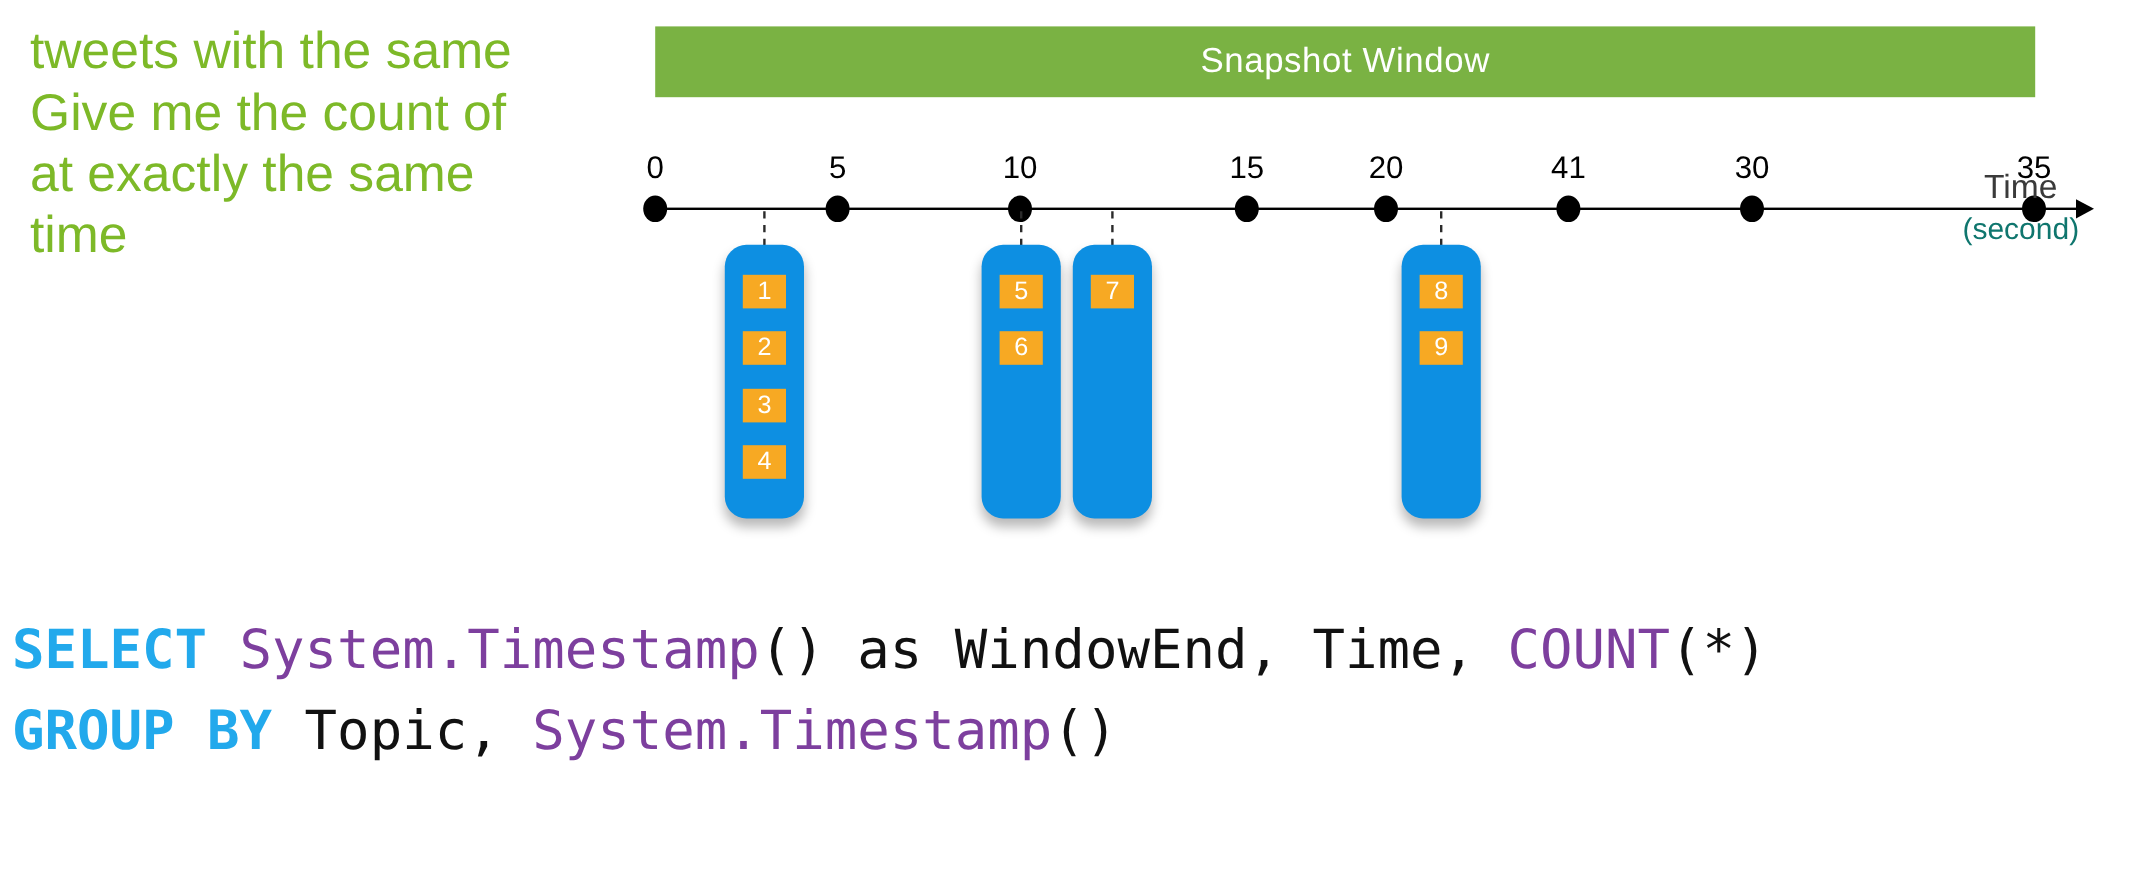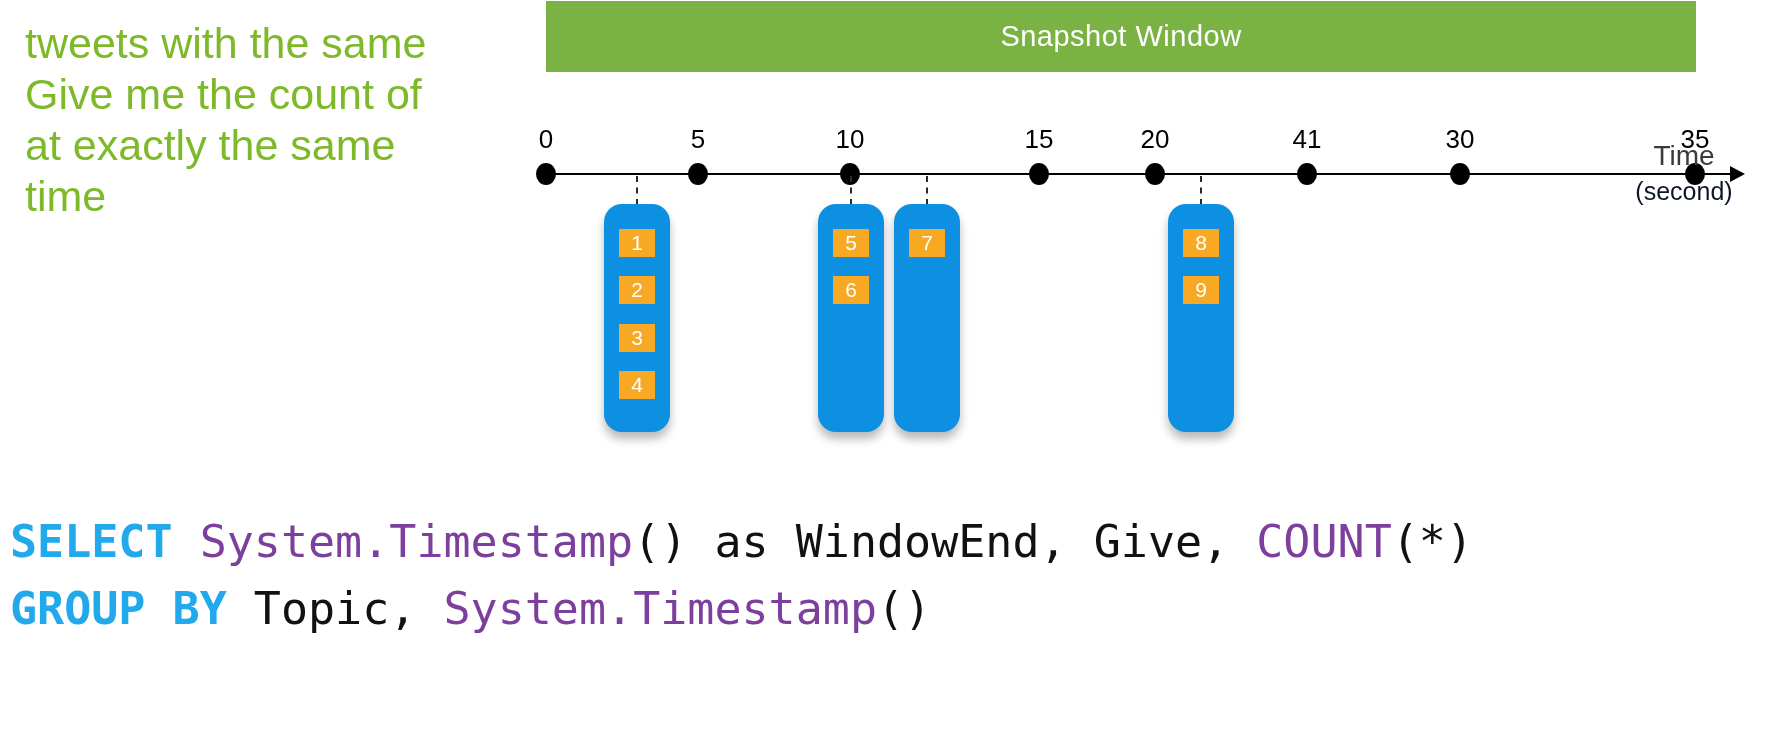--- a/index.html
+++ b/index.html
@@ -9,21 +9,21 @@
   }
 
   
   .question{
     position:absolute;left:25px;top:18px;width:480px;
     font-size:43px;line-height:51px;color:var(--green-text,#7DB928);
   }
 
   
   .banner{
-    position:absolute;left:546px;top:1px;width:1150px;height:71px;
+    position:absolute;left:546px;top:22px;width:1150px;height:59px;
     background:var(--banner-green,#7AB243);
     display:flex;align-items:center;justify-content:center;
   }
   .banner .banner-label{
     color:#ffffff;font-size:29px;font-weight:300;letter-spacing:0.5px;
   }
 
   
   .axis-line{position:absolute;left:546px;top:173px;width:1186px;height:2px;background:#000;}
   .axis-arrowhead{
@@ -32,21 +32,21 @@
   }
   .tick{position:absolute;top:124px;width:50px;height:70px;}
   .tick-label{width:50px;text-align:center;font-size:26px;color:#000;}
   .tick-dot{position:absolute;left:15px;top:39px;width:20px;height:22px;border-radius:50%;background:#000;}
   .axis-caption-1{
     position:absolute;left:1634px;top:140px;width:100px;text-align:center;
     font-size:28px;font-weight:300;color:#3a3a3a;
   }
   .axis-caption-2{
     position:absolute;left:1624px;top:177px;width:120px;text-align:center;
-    font-size:25px;font-weight:300;color:#0f172a;
+    font-size:25px;font-weight:300;color:#0f766e;
   }
 
   
   .connector{position:absolute;top:176px;height:29px;width:0;border-left:2px dashed #2b2b2b;}
 
   
   .group{
     position:absolute;top:204px;width:66px;height:228px;border-radius:18px;
     background:var(--box-blue,#0D8FE2);
     box-shadow:0 7px 10px rgba(0,0,0,0.28);
@@ -142,20 +142,20 @@
   <div class="group" style="left:894px">
     <div class="event row-0">7</div>
   </div>
   <div class="group" style="left:1168px">
     <div class="event row-0">8</div>
     <div class="event row-1">9</div>
   </div>
 
   <div class="sql">
     <div>
-      <span class="tok-keyword">SELECT </span><span class="tok-function">System.Timestamp</span><span class="tok-plain">() as WindowEnd, Give, </span><span class="tok-function">COUNT</span><span class="tok-plain">(*)</span>
+      <span class="tok-keyword">SELECT </span><span class="tok-function">System.Timestamp</span><span class="tok-plain">() as WindowEnd, Time, </span><span class="tok-function">COUNT</span><span class="tok-plain">(*)</span>
     </div>
     <div>
       <span class="tok-keyword">GROUP BY </span><span class="tok-plain">Topic, </span><span class="tok-function">System.Timestamp</span><span class="tok-plain">()</span>
     </div>
   </div>
 
 </div>
 
 </body></html>

